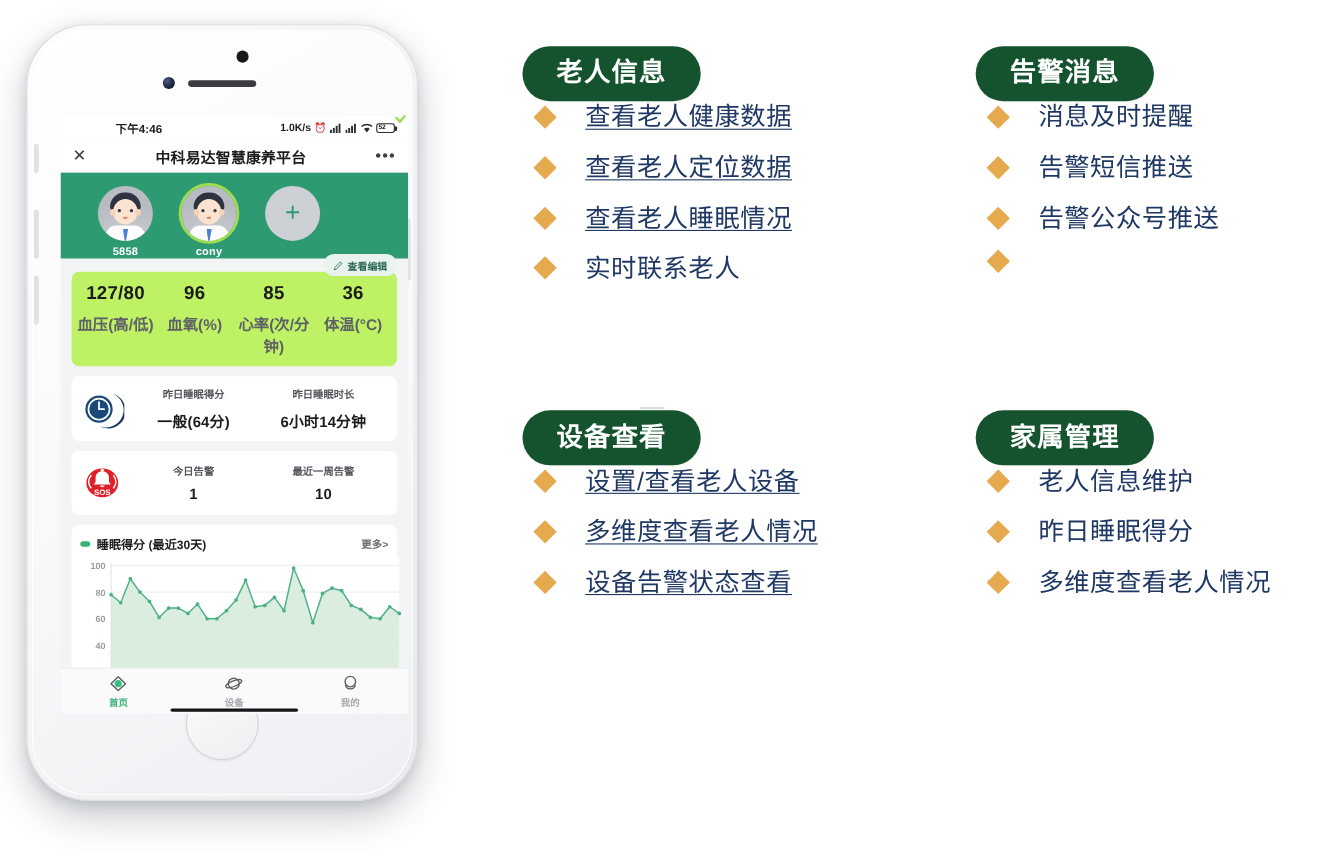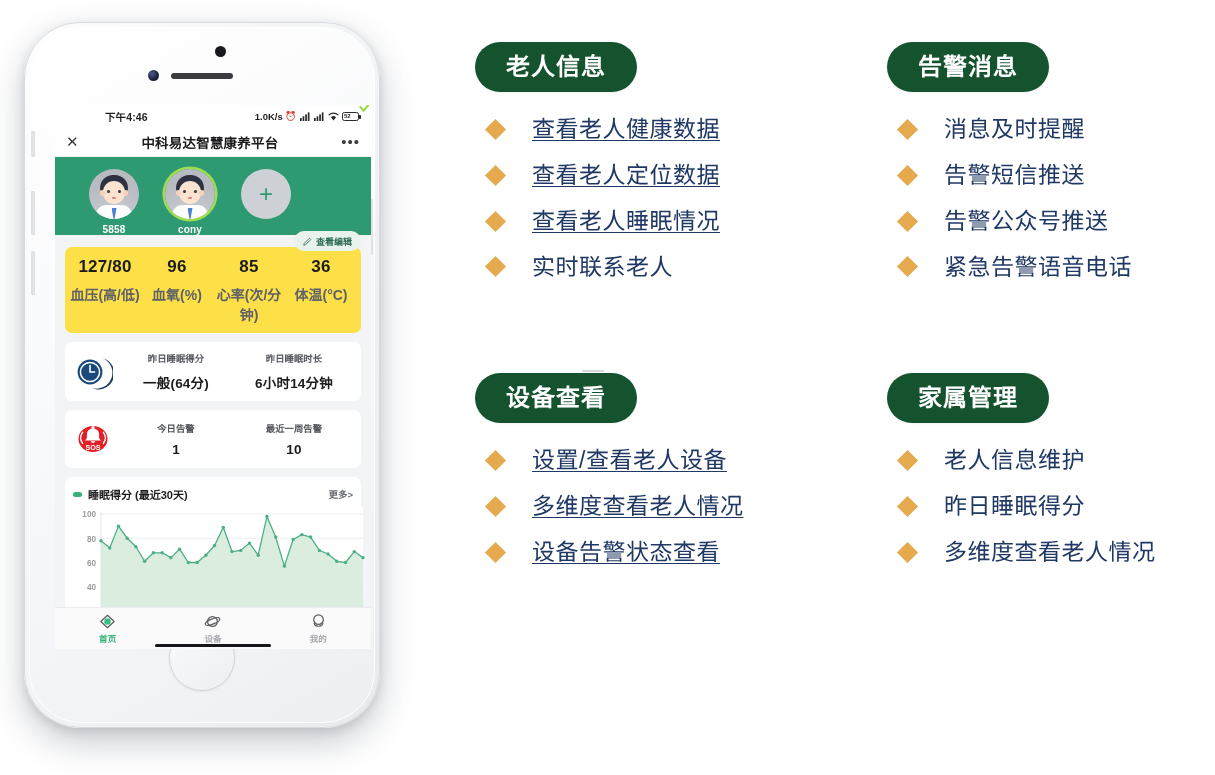--- a/index.html
+++ b/index.html
@@ -85,21 +85,21 @@
   .av-tie { position:absolute; left:50%; margin-left:-2.5px; bottom:0; width:5px; height:11px; background:#4a7fd1; clip-path:polygon(0 0,100% 0,60% 100%,40% 100%); }
   .av-sel { box-shadow: 0 0 0 2.6px #9ede4e; }
   .av-check{ position:absolute; right:-1px; top:-4px; width:13px; height:13px; }
   .av-name{ margin-top:5px; font-size:10px; color:#ffffff; font-weight:600; letter-spacing:.2px; }
   .av-add { width:50px; height:50px; border-radius:50%; background:#cdd0d4; display:flex; align-items:center; justify-content:center;
             color:#2e9a71; font-size:24px; font-weight:300; line-height:1; }
 
   .edit-pill{ position:absolute; right:10px; top:74px; background:#e9f3ee; color:#2d6b53; font-size:9px; font-weight:700;
               padding:3.5px 9px; border-radius:11px; display:flex; align-items:center; gap:4px; }
 
-  .vitals{ margin: 12px 10px 0 10px; background:#fde047; border-radius:7px; padding:10px 4px 9px 4px; display:flex; }
+  .vitals{ margin: 12px 10px 0 10px; background:#bef264; border-radius:7px; padding:10px 4px 9px 4px; display:flex; }
   .vital{ flex:1; text-align:center; }
   .vital .val{ font-size:17px; font-weight:700; color:#1b1b1d; letter-spacing:.2px; }
   .vital .lbl{ font-size:14px; color:#5f6168; margin-top:7px; font-weight:600; }
 
   .card{ margin: 9px 10px 0 10px; background:#fff; border-radius:7px; padding:9px 8px; display:flex; align-items:center; }
   .card-ico{ width:40px; height:40px; flex:0 0 40px; margin-right:4px; }
   .card-cols{ flex:1; display:flex; }
   .card-col{ flex:1; text-align:center; }
   .card-col .t{ font-size:9.4px; color:#54565d; font-weight:600; }
   .card-col .v{ font-size:13.5px; color:#1b1b1d; font-weight:700; margin-top:7px; letter-spacing:.2px; }
@@ -127,21 +127,21 @@
   .sec-4{ left:425px; top:373px; width:330px; }
 
   .pill{
     display:inline-block; background:#14532d; color:#ffffff;
     font-size:24px; font-weight:700; letter-spacing:1px;
     padding:11px 31px; border-radius:34px; line-height:1.18;
     box-shadow: 0 1px 2px rgba(0,0,0,.05);
   }
   .dash-mark{ position:absolute; left:107px; top:-3px; width:22px; height:2px; background:#d8d9dd; }
 
-  .items{ margin-top:23px; }
+  .items{ }
   .item{ display:flex; align-items:center; margin-bottom:17px; }
   .dia{ width:15px; height:15px; background:#e5a94e; transform:rotate(45deg); flex:0 0 15px; margin-left:13px; }
   .item-txt{ margin-left:29px; font-size:23px; color:#1f3864; font-weight:400; letter-spacing:.5px; line-height:1.25; white-space:nowrap; }
   .u { text-decoration: underline; text-decoration-thickness: 1px; text-underline-offset: 3px; }
 </style>
 </head>
 <body>
 
 <div class="page">
 
@@ -429,21 +429,20 @@
         <div class="item">
           <span class="dia"></span>
           <span class="item-txt">告警短信推送</span>
         </div>
         <div class="item">
           <span class="dia"></span>
           <span class="item-txt">告警公众号推送</span>
         </div>
         <div class="item">
           <span class="dia"></span>
-          <span class="item-txt">紧急告警语音电话</span>
         </div>
       </div>
     </div>
 
     <div class="sec sec-3">
       <div style="position:relative;display:inline-block;">
         <span class="dash-mark"></span>
         <div class="pill">设备查看</div>
       </div>
       <div class="items">

